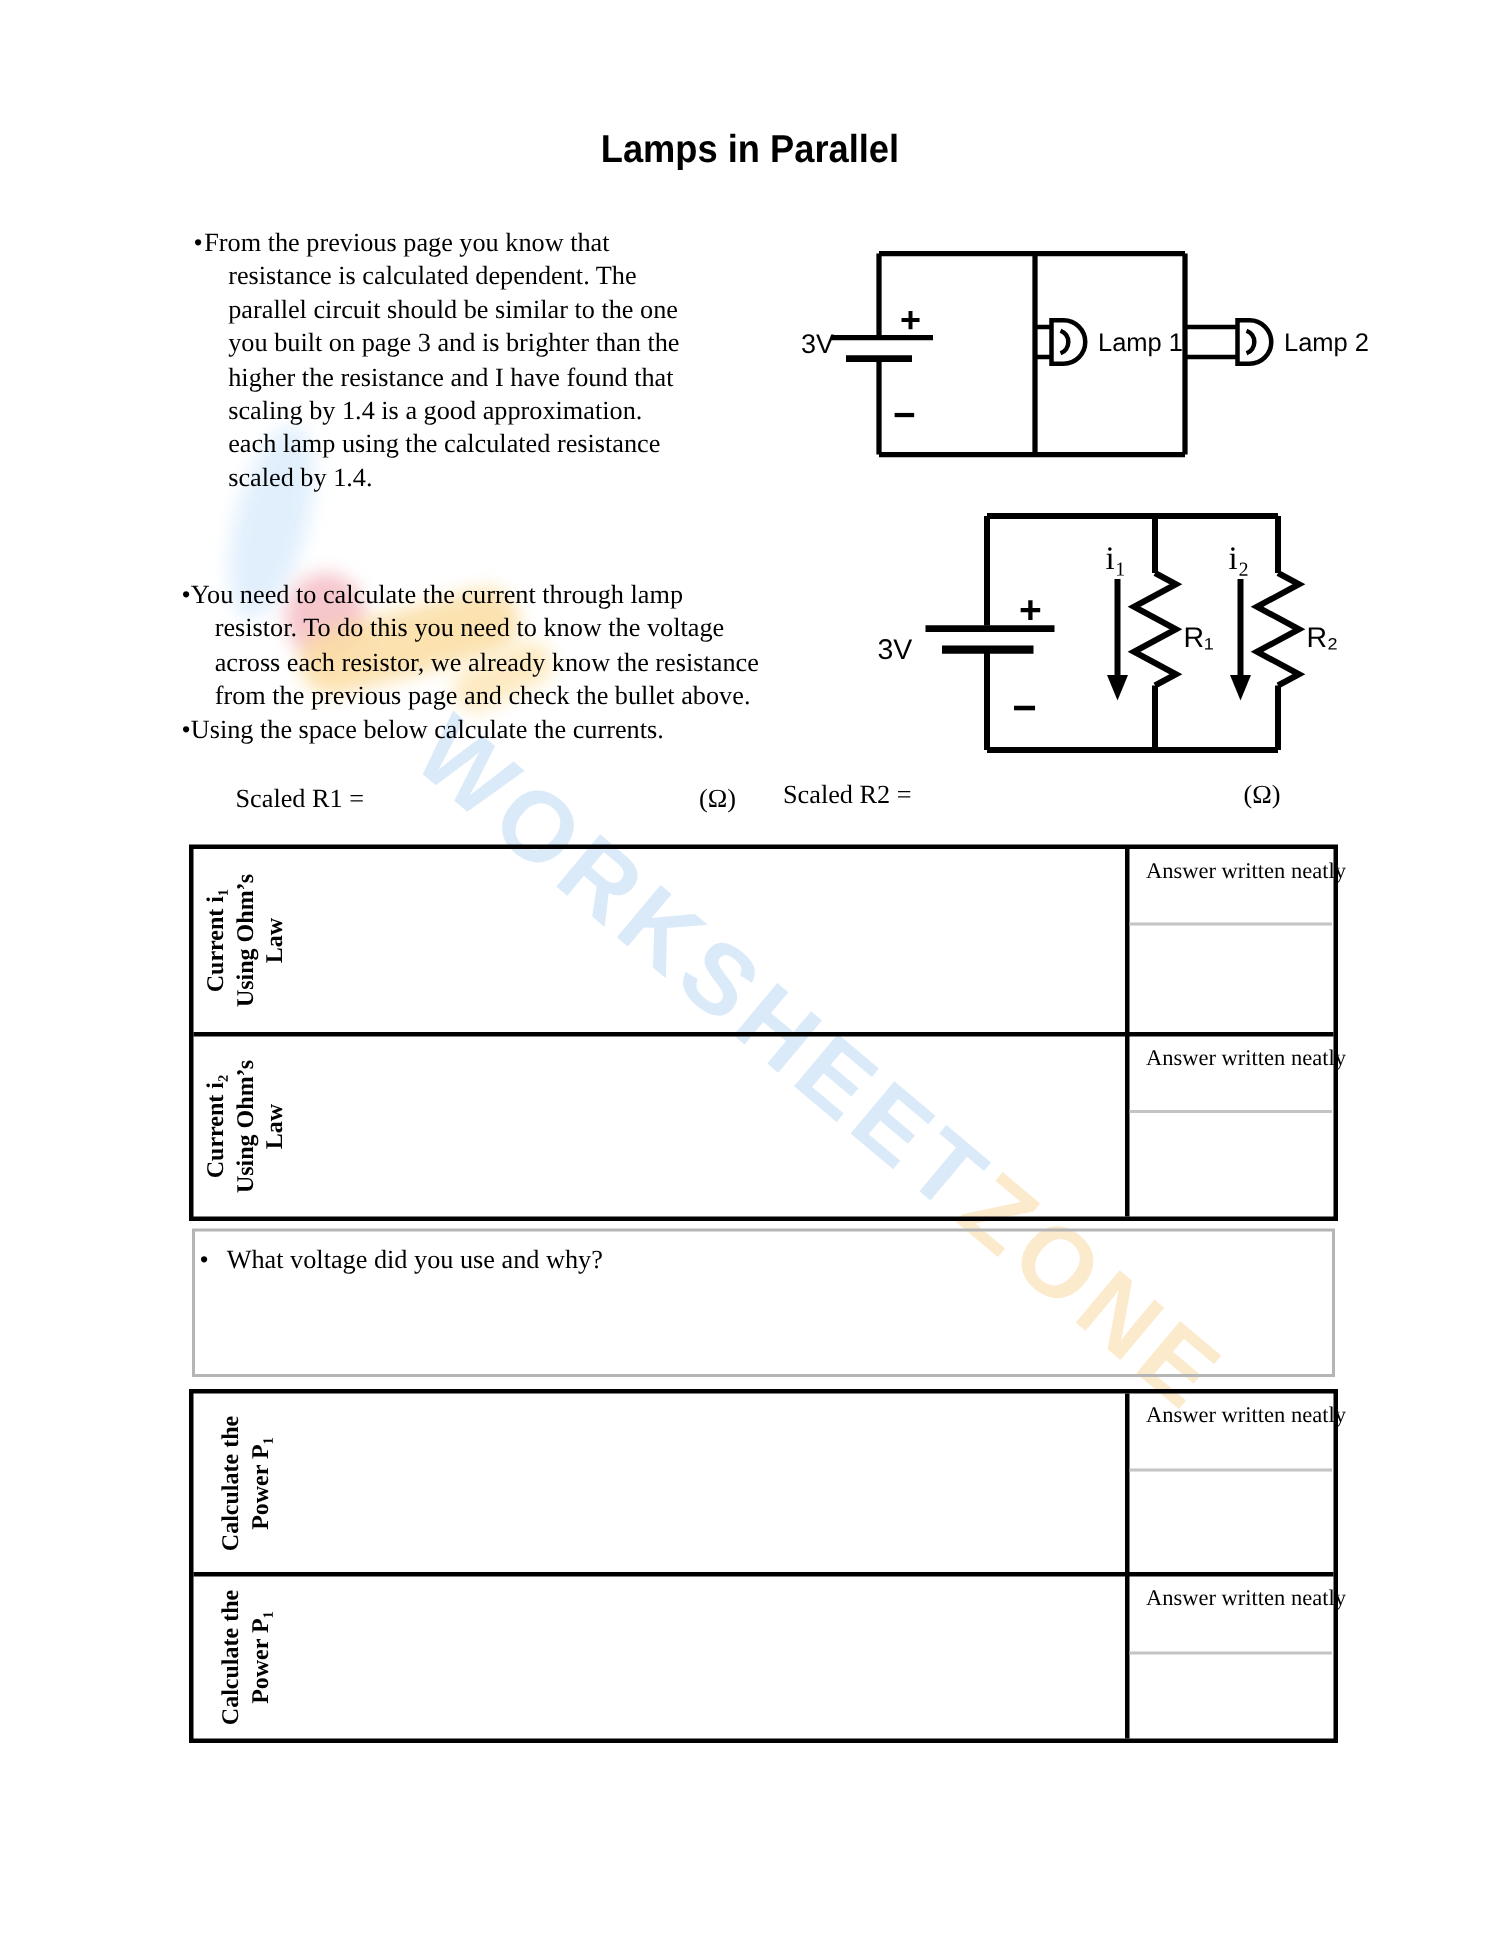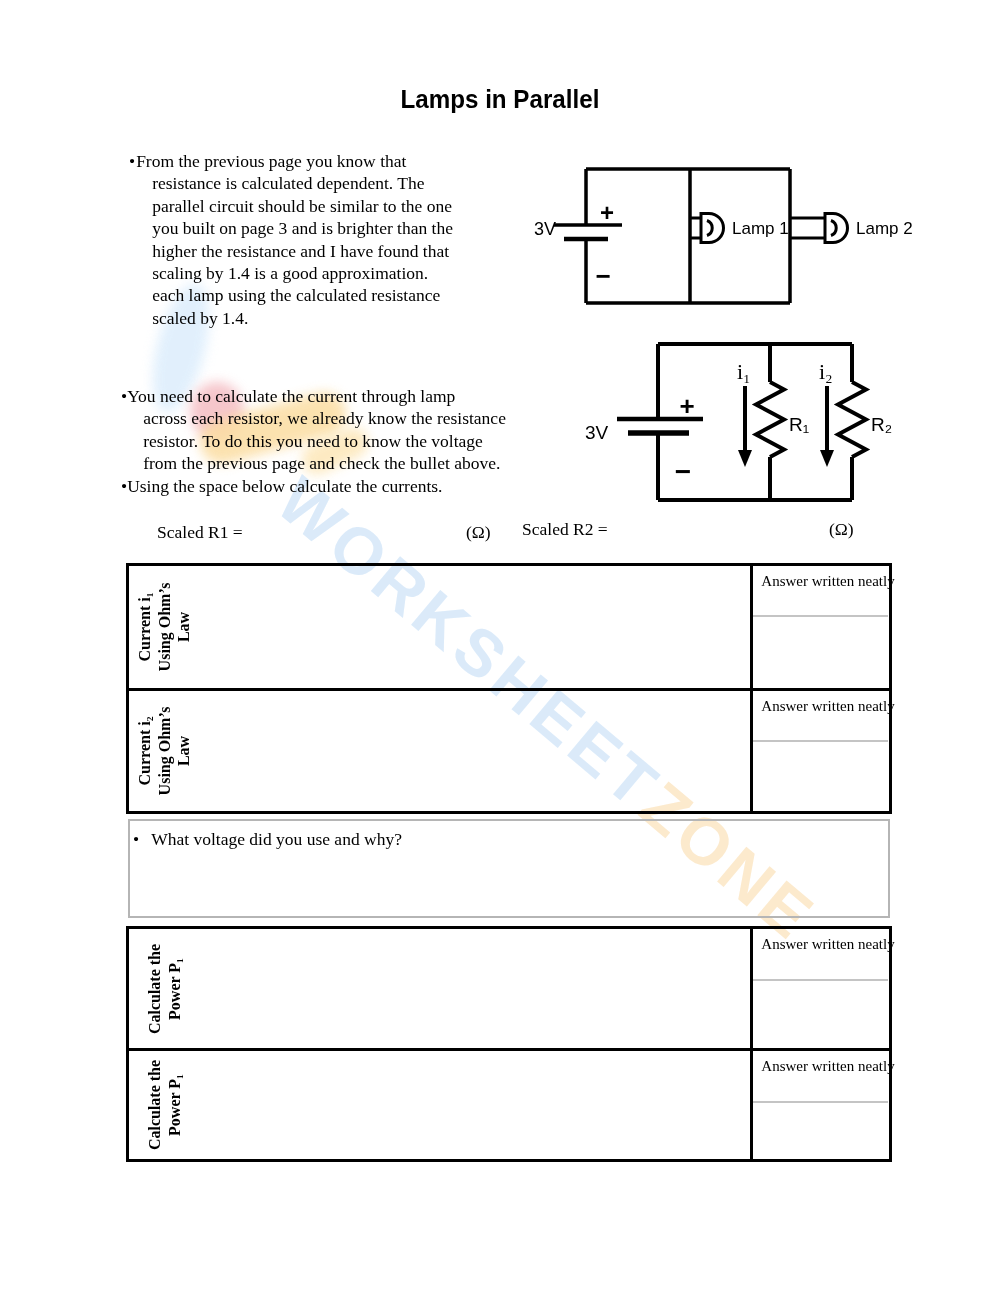--- a/index.html
+++ b/index.html
@@ -48,21 +48,21 @@
 
   
   .block{position:absolute;box-sizing:border-box;background:transparent;}
   .blockA{left:126px;top:563px;width:766px;height:251px;border:3px solid #000;}
   .blockB{left:128px;top:819px;width:762px;height:99px;border:2px solid #b5b5b5;}
   .blockC{left:126px;top:926px;width:766px;height:236px;border:3px solid #000;}
   .vline{position:absolute;left:621px;top:0;bottom:0;width:3px;background:#000;}
   .hlineA{position:absolute;left:0;right:0;top:122px;height:3px;background:#000;}
   .hlineC{position:absolute;left:0;right:0;top:119px;height:3px;background:#000;}
   .subline{position:absolute;left:624px;right:1px;height:2px;background:#c4c4c4;}
-  .note{position:absolute;left:624px;width:150px;text-align:center;font-size:15px;line-height:19px;padding-top:6px;}
+  .note{position:absolute;left:624px;width:150px;font-size:15px;line-height:19px;padding-top:6px;padding-left:11px;}
   .rotwrap{position:absolute;left:4px;width:62px;}
   .rot{position:absolute;top:50%;left:50%;transform:translate(-50%,-50%) rotate(-90deg);
        text-align:center;font-weight:bold;font-size:16px;line-height:19.5px;white-space:nowrap;}
   .vq{display:flex;padding:7px 0 0 3px;font-size:17.5px;line-height:22px;}
   .vq .dot{flex:0 0 auto;}
   .vq .qt{margin-left:12px;}
 </style>
 </head>
 <body>
 
@@ -87,22 +87,22 @@
       <div class="bl">scaling by 1.4 is a good approximation.</div>
       <div class="bl">each lamp using the calculated resistance</div>
       <div class="bl">scaled by 1.4.</div>
     </div>
   </div>
 
   <div class="bullet b2 z">
     <span class="dot">•</span>
     <div class="blines" style="margin-left:-16px">
       <div class="bl">You need to calculate the current through lamp</div>
+      <div class="bl">resistor. To do this you need to know the voltage</div>
       <div class="bl">across each resistor, we already know the resistance</div>
-      <div class="bl">resistor. To do this you need to know the voltage</div>
       <div class="bl">from the previous page and check the bullet above.</div>
     </div>
   </div>
 
   <div class="bullet b3 z">
     <span class="dot">•</span>
     <div class="blines" style="margin-left:-16px">
       <div class="bl">Using the space below calculate the currents.</div>
     </div>
   </div>

